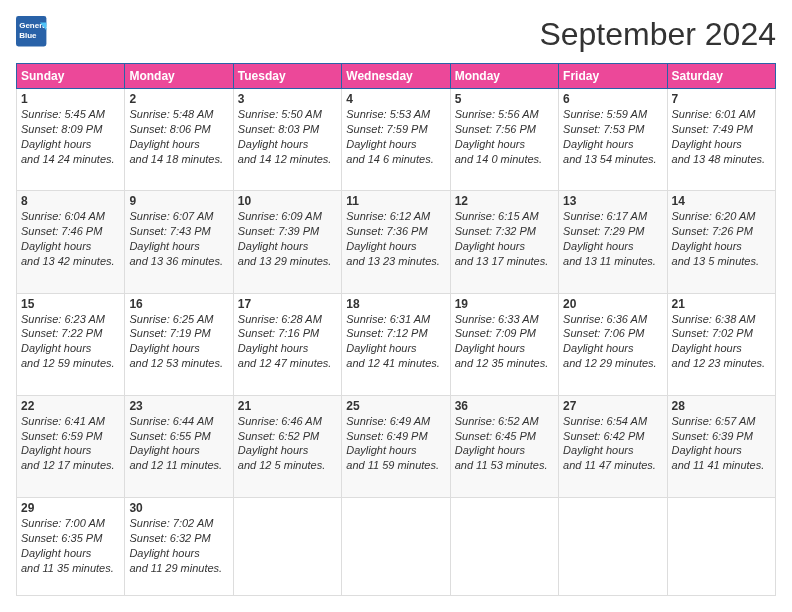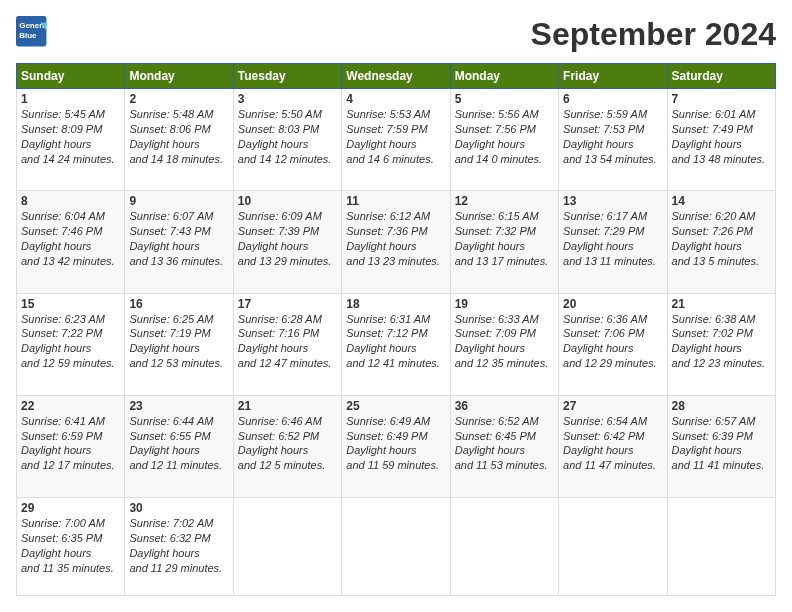--- a/index.html
+++ b/index.html
@@ -30,37 +30,37 @@
     .logo-icon {
       width: 32px;
       height: 32px;
       margin-right: 4px;
     }
     .title-area {
       text-align: right;
     }
     .month-title {
       font-size: 32px;
-      font-weight: bold;
+      font-weight: normal;
       color: #333;
       text-align: right;
     }
     .location {
       font-size: 16px;
       color: #555;
     }
     .calendar {
       flex: 1;
       border: 1px solid #ccc;
       border-collapse: collapse;
       width: 100%;
       table-layout: fixed;
     }
     .calendar th {
-      background-color: #4d7c0f;
+      background-color: #ec4899;
       color: white;
       font-size: 12px;
       font-weight: bold;
       padding: 5px 4px;
       text-align: left;
       border: 1px solid #2962a8;
     }
     .calendar td {
       vertical-align: top;
       padding: 3px 4px;

